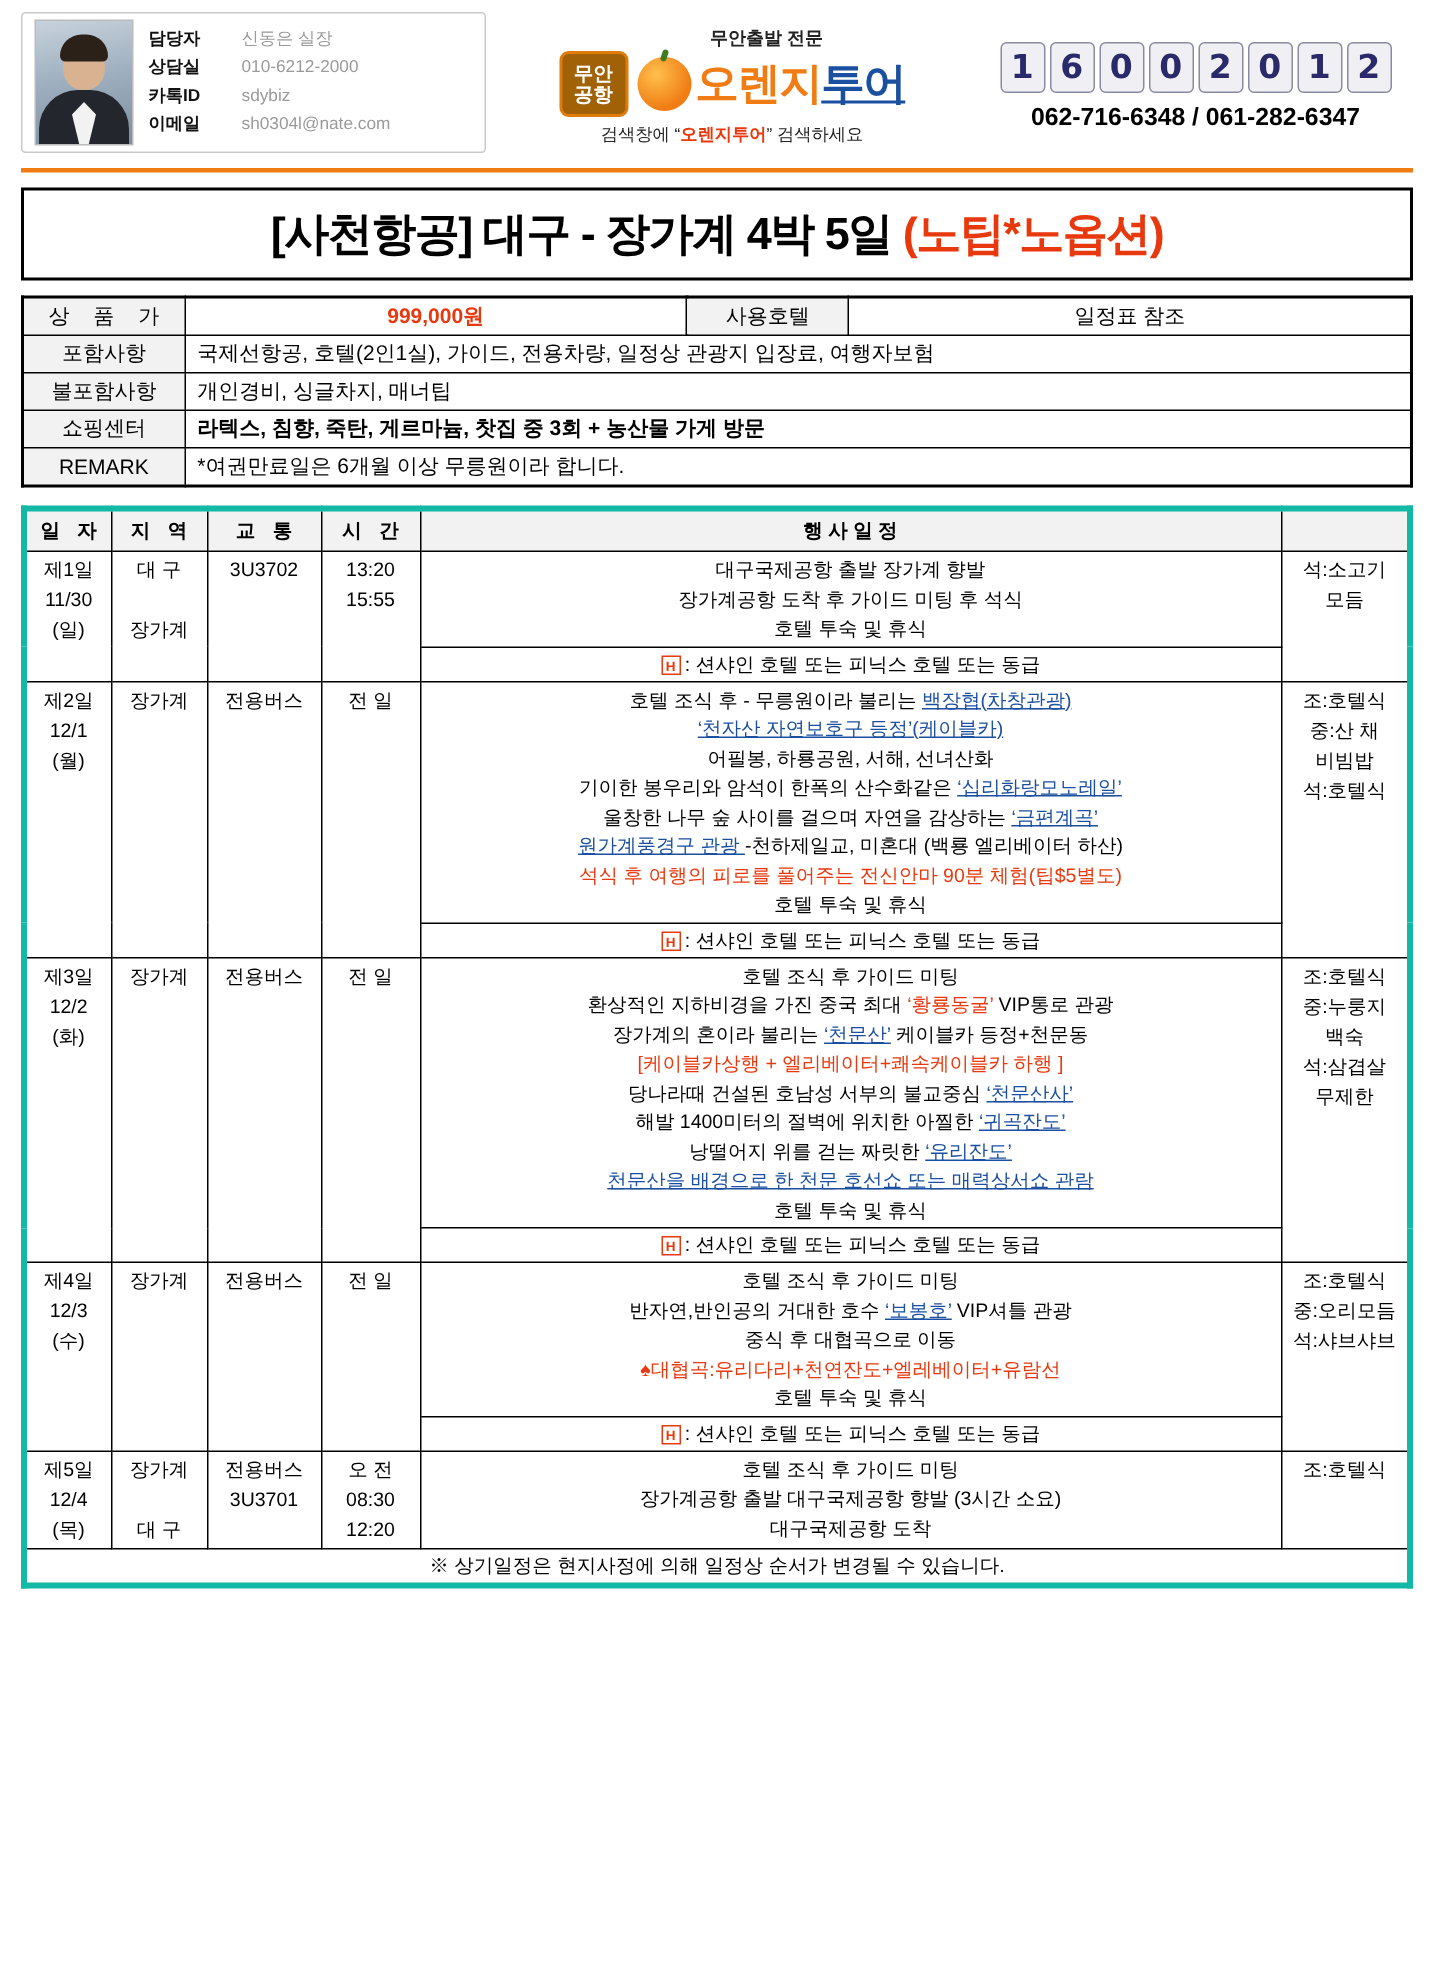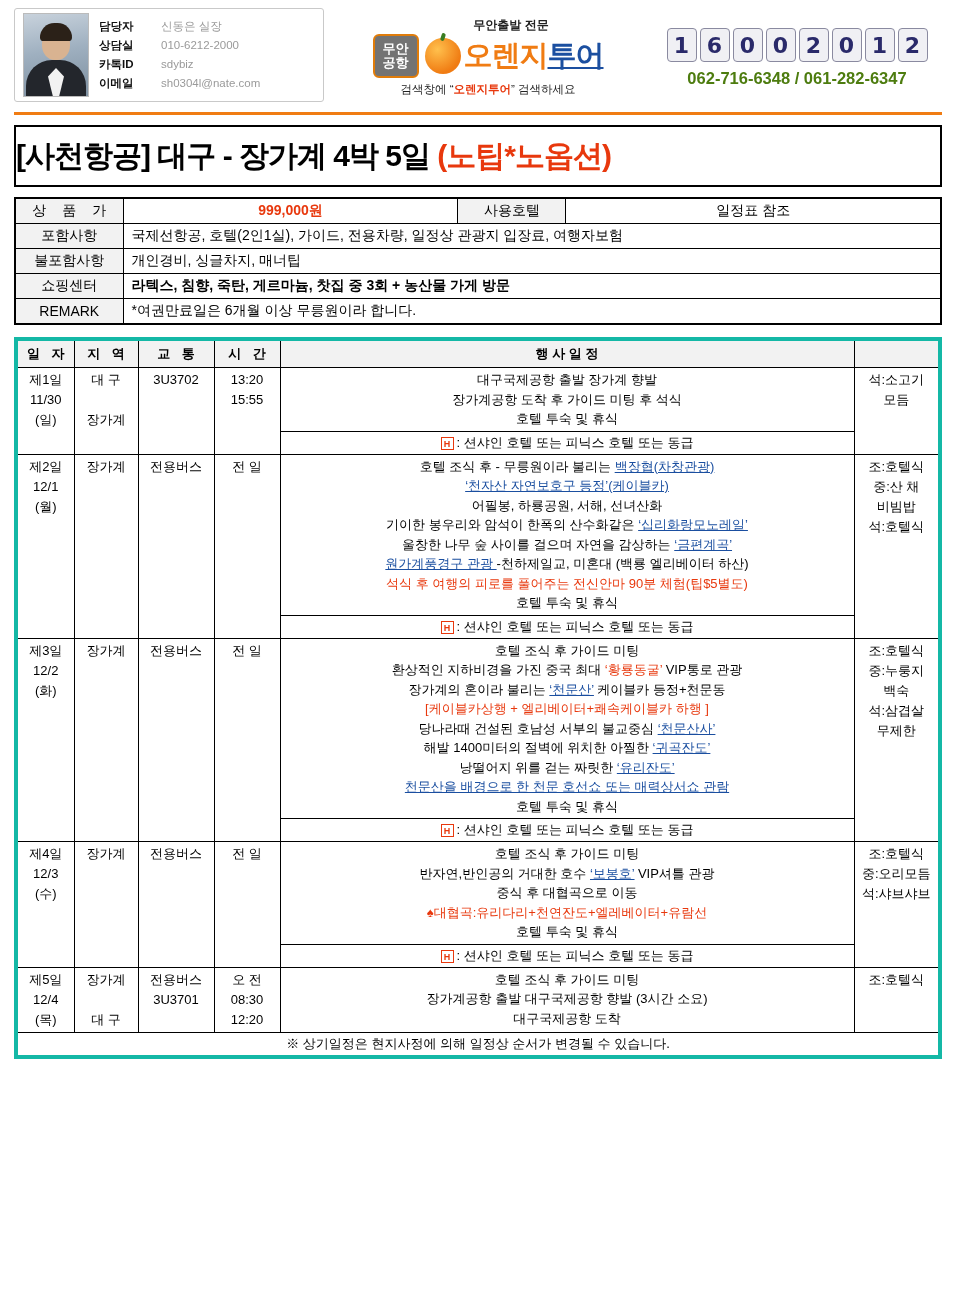--- a/index.html
+++ b/index.html
@@ -54,21 +54,21 @@
   .contact-table div.row { display: flex; line-height: 19px; }
   .contact-table .lbl { width: 62px; font-weight: bold; color: #111; }
   .contact-table .val { color: #9a9a9a; }
 
   .logo-area {
     flex: 1; display: flex; flex-direction: column; align-items: center;
     justify-content: center; padding-bottom: 2px;
   }
   .logo-top { display: flex; align-items: center; gap: 6px; }
   .logo-badge {
-    width: 46px; height: 44px; border-radius: 6px; background: #737373;
+    width: 46px; height: 44px; border-radius: 6px; background: #a16207;
     color: #fff; font-weight: bold; font-size: 13px; line-height: 14px;
     display: flex; flex-direction: column; align-items: center; justify-content: center;
     border: 2px solid #e07c0a;
   }
   .logo-sub { font-size: 12px; font-weight: bold; color: #222; margin-left: 46px; }
   .logo-word { display: flex; align-items: center; }
   .orange-circle {
     width: 36px; height: 36px; border-radius: 50%;
     background: radial-gradient(circle at 35% 32%, #ffc04d, #f07c13 70%);
     margin-right: 3px; position: relative;
@@ -85,28 +85,28 @@
   .logo-note .hl { color: #e8380d; font-weight: bold; }
 
   .phone-area { width: 290px; display: flex; flex-direction: column; align-items: center; justify-content: center; }
   .phone-digits { display: flex; gap: 3px; }
   .phone-digits span {
     width: 30px; height: 34px; line-height: 34px; text-align: center;
     background: #f0f0f4; border: 1px solid #8a8aa0; border-radius: 4px;
     font-size: 22px; font-weight: bold; color: #2a2a6a;
     font-family: "DejaVu Sans", sans-serif;
   }
-  .phone-sub { margin-top: 7px; font-size: 16.5px; font-weight: bold; color: #4d7c0f; }
+  .phone-sub { margin-top: 7px; font-size: 16.5px; font-weight: bold; color: #000000; }
 
   .hr-orange { height: 3px; background: #f07c13; margin: 4px 0 0 0; }
 
   
   .title-box {
     border: 2px solid #000; margin-top: 10px; height: 62px;
-    display: flex; align-items: center; 
+    display: flex; align-items: center; justify-content: center;
   }
   .title-text { font-size: 30px; font-weight: bold; letter-spacing: -1px; }
   .title-text .red { color: #e8380d; }
 
   
   table { border-collapse: collapse; width: 100%; }
   .info-table { margin-top: 10px; border: 2px solid #000; }
   .info-table td { border: 1px solid #000; padding: 3px 8px; font-size: 14px; vertical-align: middle; }
   .info-table td.lbl { background: #f2f2f2; text-align: center; width: 108px; font-size: 14px; }
   .info-table td.lbl.sp { letter-spacing: 6px; text-indent: 6px; font-weight: normal; }

